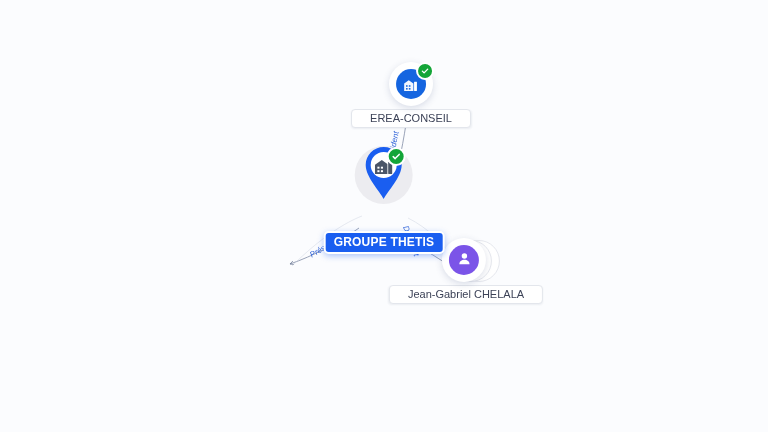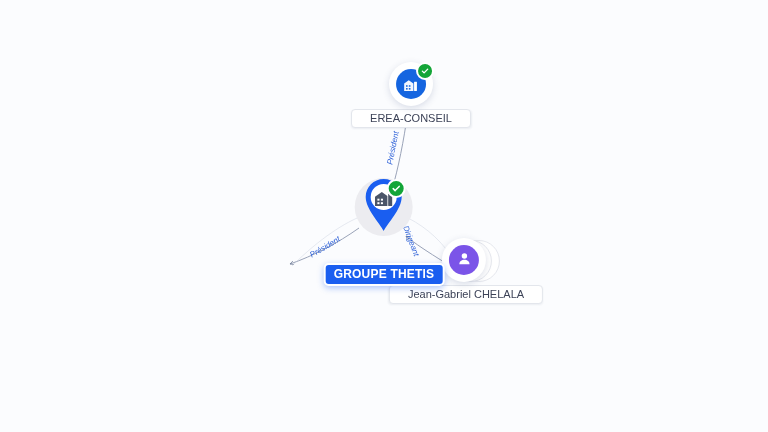--- a/index.html
+++ b/index.html
@@ -220,21 +220,21 @@
               <circle cx="12" cy="8.4" r="3.8"></circle>
               <path d="M4.8 20c0-3.8 3.3-6.2 7.2-6.2s7.2 2.4 7.2 6.2z"></path>
             </svg>
           </span>
         </div>
       </div>
     </div>
     <div class="node-label person-label" style="margin-left:-8px;">Jean-Gabriel CHELALA</div>
   </div>
 
-  <div class="center-node" style="left:384px;top:232px;gap:36px;">
+  <div class="center-node" style="left:384px;top:200px;gap:36px;">
     <div class="pin-halo">
       <div class="pin">
         <svg width="46" height="58" viewBox="0 0 46 58">
           <path d="M23 2C13 2 5 10 5 20c0 12 14 26 18 34 4-8 18-22 18-34 0-10-8-18-18-18z" fill="#1a5ef0"></path>
           <circle cx="23" cy="20" r="13" fill="#ffffff"></circle>
           <g transform="translate(13.5,10.5) scale(0.8)" fill="#4a5568">
             <path d="M1 23V11.5L9.5 5.5l7 5V23H1z"></path>
             <rect x="17.5" y="8" width="5" height="15" rx="0.5"></rect>
             <rect x="4" y="14" width="2.6" height="2.4" fill="#ffffff"></rect>
             <rect x="8.4" y="14" width="2.6" height="2.4" fill="#ffffff"></rect>

